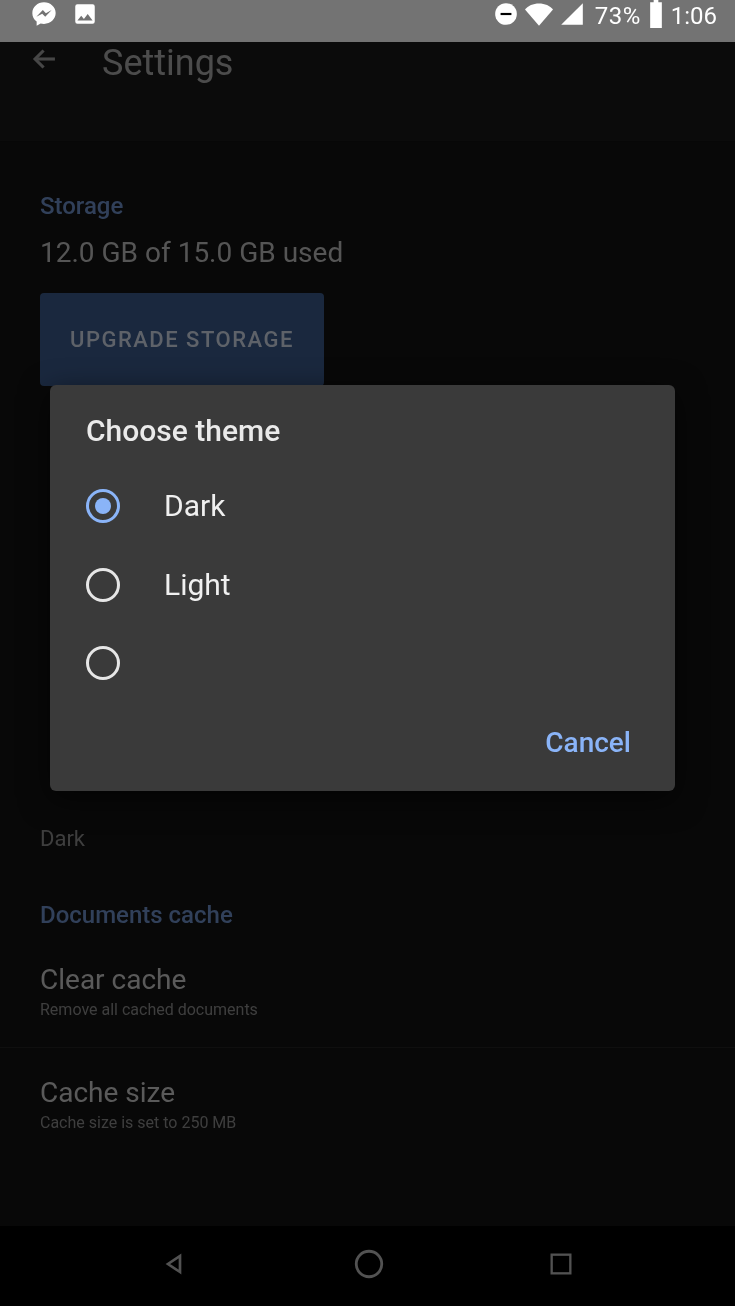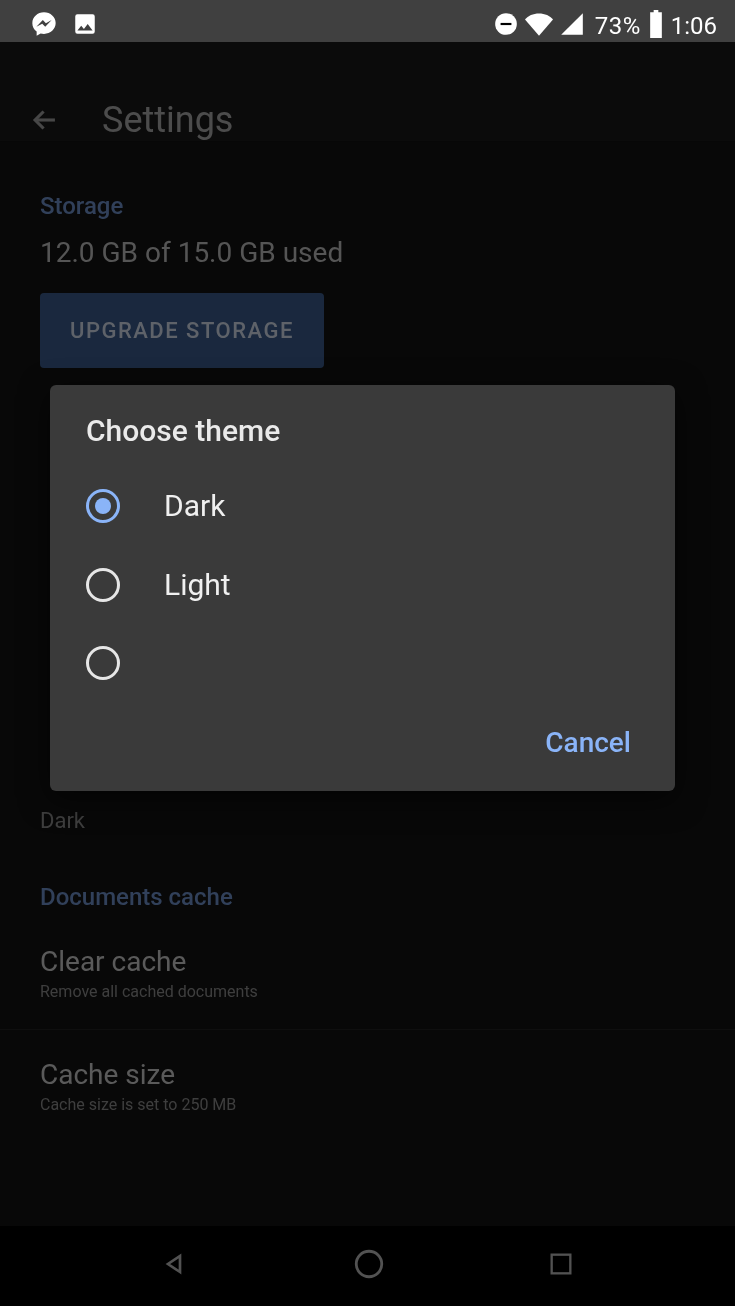--- a/index.html
+++ b/index.html
@@ -7,23 +7,23 @@
   body {
     font-family: Roboto, "Segoe UI", Arial, sans-serif;
     background: #000;
     color: #e0e0e0;
     position: relative;
   }
 
   
   .status-bar {
     height: 42px;
-    background: #404040;
-    display: flex;
-    align-items: flex-end;
+    background: #737373;
+    display: flex;
+    align-items: flex-start;
     padding: 0 18px 0 30px;
     color: #fff;
   }
   .status-left { display: flex; gap: 14px; align-items: center; }
   .status-right { margin-left: auto; display: flex; align-items: center; gap: 6px; }
   .status-right .pct { font-size: 24px; letter-spacing: 0.5px; margin-left:4px; }
   .status-right .time { font-size: 24px; margin-left: 0; }
 
   
   .page {
@@ -37,21 +37,21 @@
   .dim-overlay {
     position: absolute;
     top: 42px; left:0; right:0; bottom:0;
     background: rgba(0,0,0,0.55);
     pointer-events: none;
     z-index: 5;
   }
 
   .appbar {
     display: flex;
-    align-items: flex-end;
+    align-items: flex-start;
     height: 100px;
     padding: 0 28px;
     gap: 40px;
     background: #1a1a1a;
     border-bottom: 1px solid #111;
   }
   .appbar .title { font-size: 36px; color: #a9a9a9; font-weight: 400; }
 
   .content { padding: 22px 40px 0 40px; }
 
@@ -64,21 +64,21 @@
   }
   .storage-line { color: #bdbdbd; font-size: 28px; margin-bottom: 24px; }
 
   .upgrade-btn {
     display: inline-block;
     background: #3a5a8a;
     color: #d0d9e8;
     font-size: 22px;
     letter-spacing: 1.5px;
     font-weight: 500;
-    padding: 25px 30px;
+    padding: 34px 30px;
     border-radius: 4px;
     margin-bottom: 10px;
   }
 
   .setting-item { padding: 18px 0; }
   .setting-title { color: #c8c8c8; font-size: 28px; }
   .setting-sub { color: #8a8a8a; font-size: 16px; margin-top: 4px; }
 
   .divider { border-top: 1px solid #222; margin: 10px -40px; }
 

